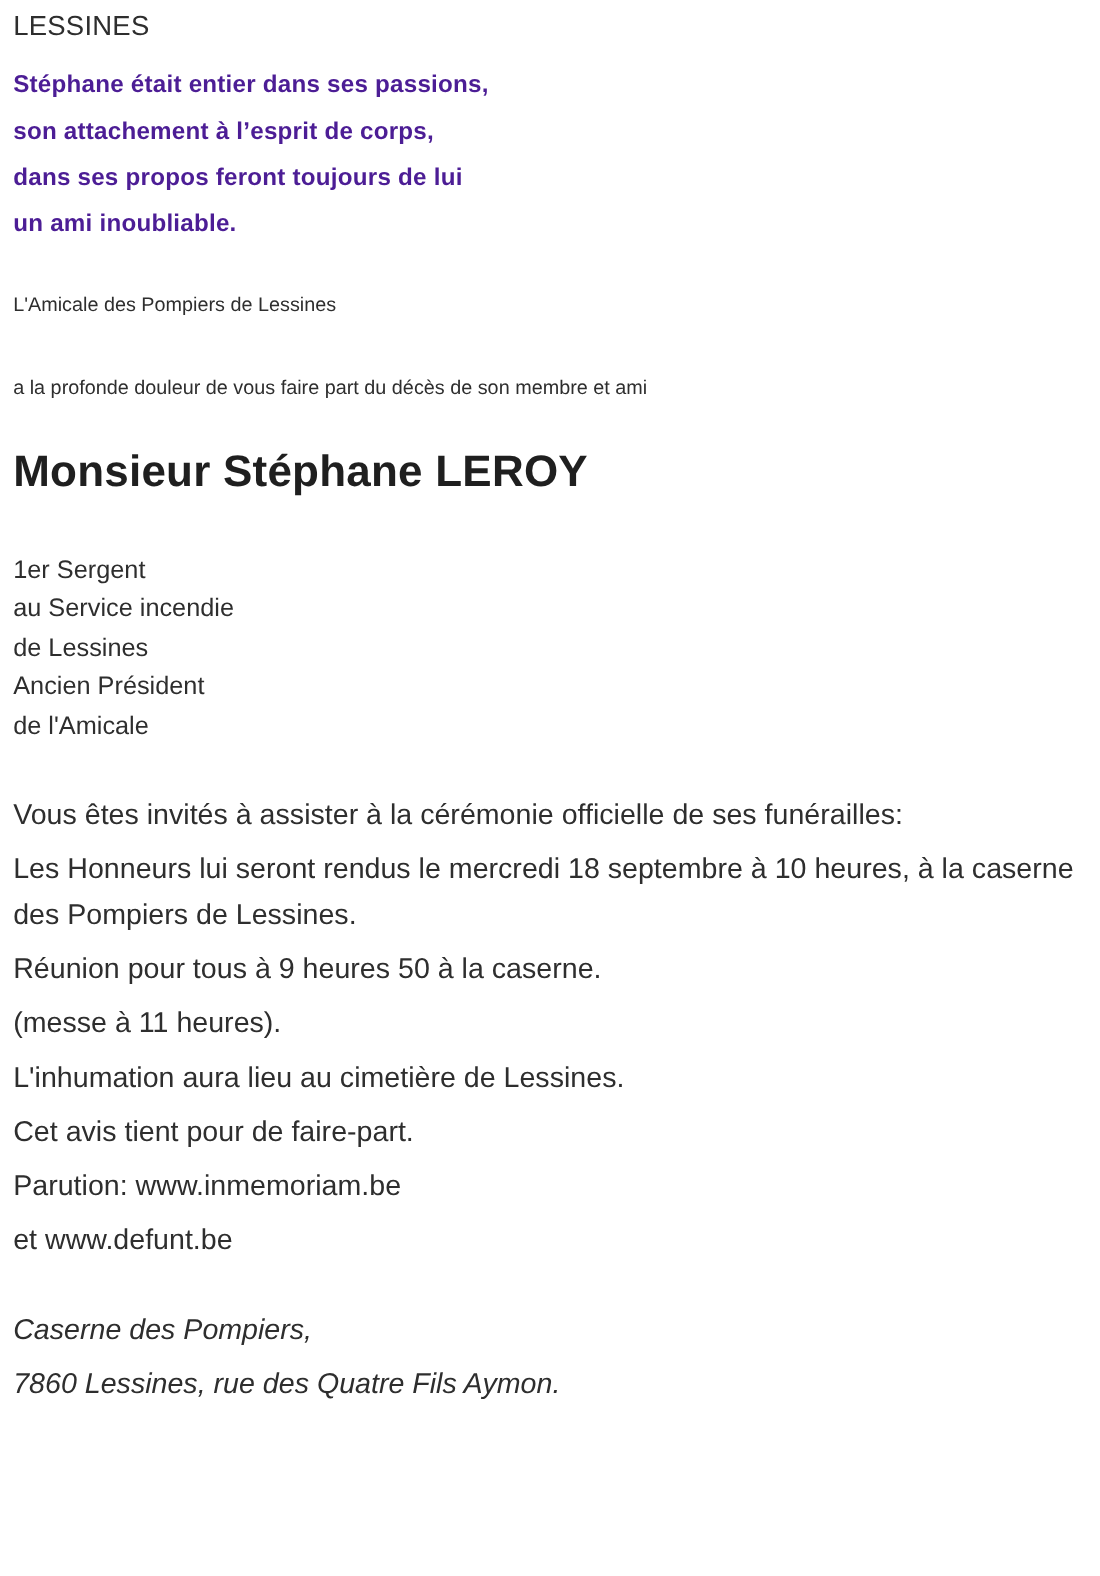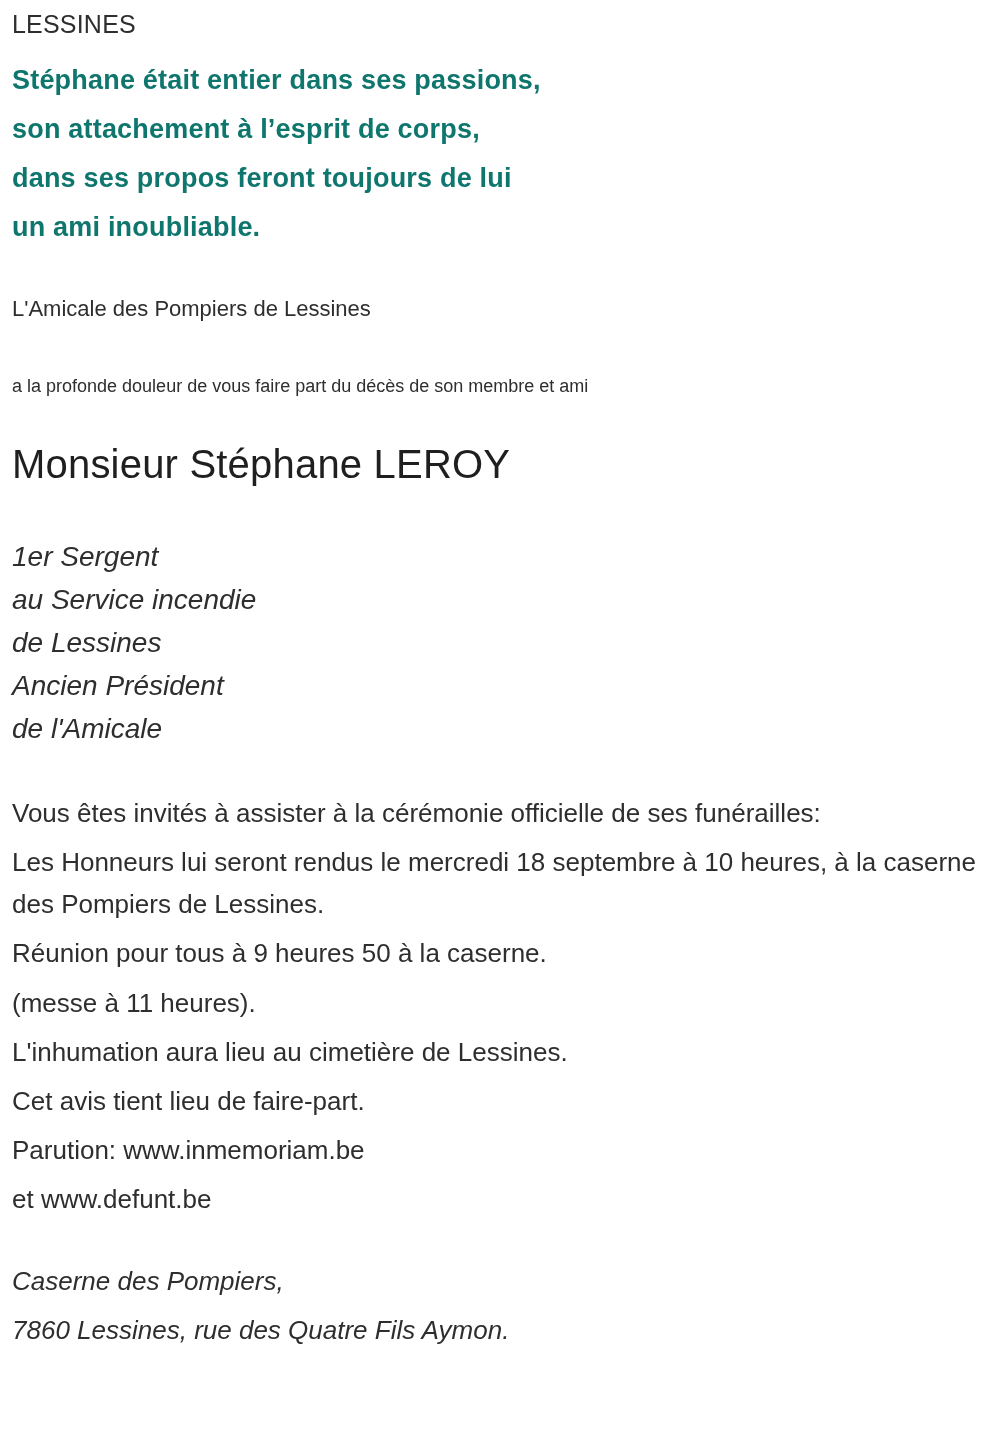--- a/index.html
+++ b/index.html
@@ -18,51 +18,50 @@
     padding: 10px 12px 40px 12px;
   }
   .city {
     font-size: 25px;
     font-weight: 400;
     margin: 0 0 22px 0;
     letter-spacing: 0.2px;
   }
   .tribute p {
     margin: 0 0 10px 0;
-    font-size: 27px;
+    font-size: 22px;
     font-weight: 700;
-    color: #0f766e;
+    color: #4c1d95;
     line-height: 1.45;
     letter-spacing: 0.2px;
   }
   .org-line {
     margin: 46px 0 0 0;
-    font-size: 22px;
+    font-size: 18px;
     line-height: 1.4;
   }
   .announcement {
     margin: 50px 0 0 0;
     font-size: 18px;
     line-height: 1.4;
   }
   .deceased-name {
     margin: 42px 0 0 0;
     font-size: 40px;
-    font-weight: 400;
+    font-weight: 700;
     color: #1f1f1f;
     letter-spacing: 0.2px;
   }
   .titles {
     margin-top: 48px;
   }
   .titles p {
     margin: 0;
-    font-size: 28px;
+    font-size: 23px;
     line-height: 1.54;
-    font-style: italic;
   }
   .ceremony {
     margin-top: 42px;
   }
   .ceremony p {
     margin: 0 0 7px 0;
     font-size: 26px;
     line-height: 1.62;
   }
   .address {
@@ -102,21 +101,21 @@
     <p>Ancien Président</p>
     <p>de l'Amicale</p>
   </div>
 
   <div class="ceremony">
     <p>Vous êtes invités à assister à la cérémonie officielle de ses funérailles:</p>
     <p>Les Honneurs lui seront rendus le mercredi 18 septembre à 10 heures, à la caserne des Pompiers de Lessines.</p>
     <p>Réunion pour tous à 9 heures 50 à la caserne.</p>
     <p>(messe à 11 heures).</p>
     <p>L'inhumation aura lieu au cimetière de Lessines.</p>
-    <p>Cet avis tient lieu de faire-part.</p>
+    <p>Cet avis tient pour de faire-part.</p>
     <p>Parution: www.inmemoriam.be</p>
     <p>et www.defunt.be</p>
   </div>
 
   <div class="address">
     <p>Caserne des Pompiers,</p>
     <p>7860 Lessines, rue des Quatre Fils Aymon.</p>
   </div>
 
 </div>

